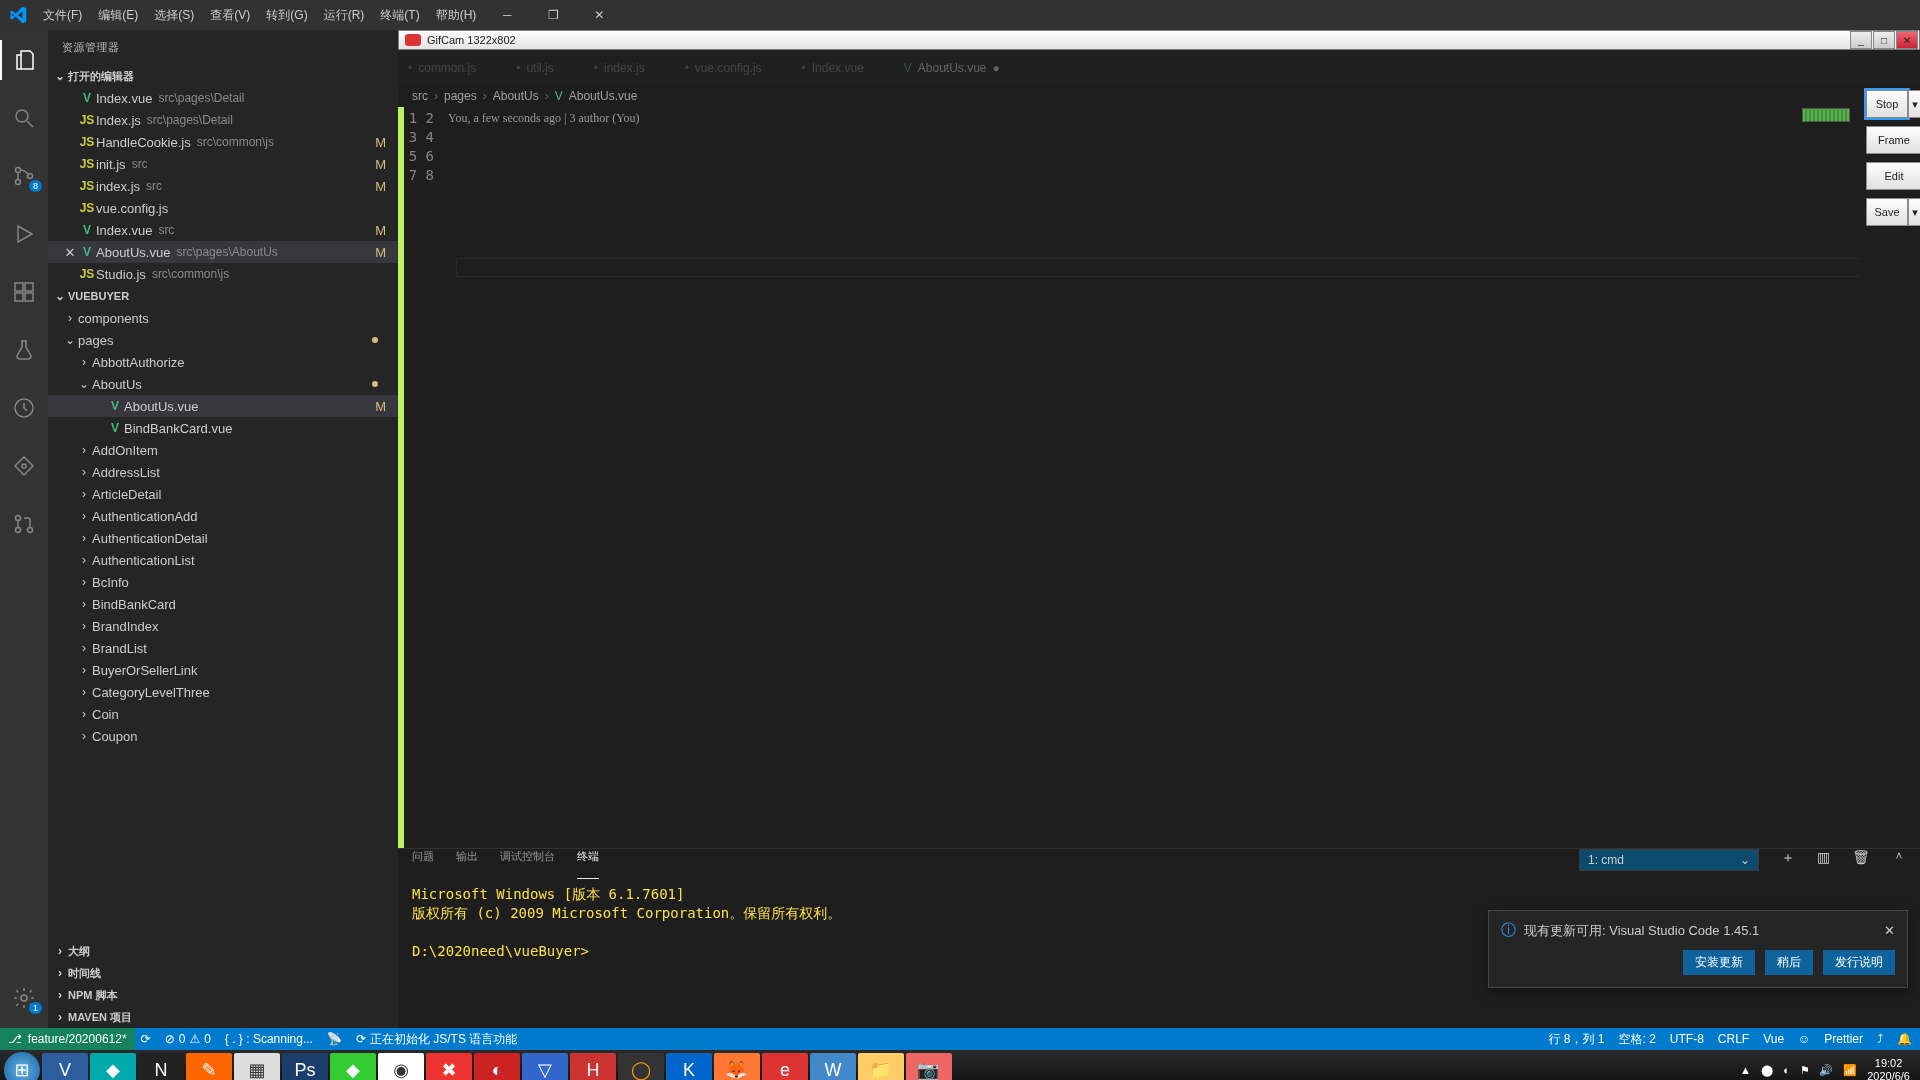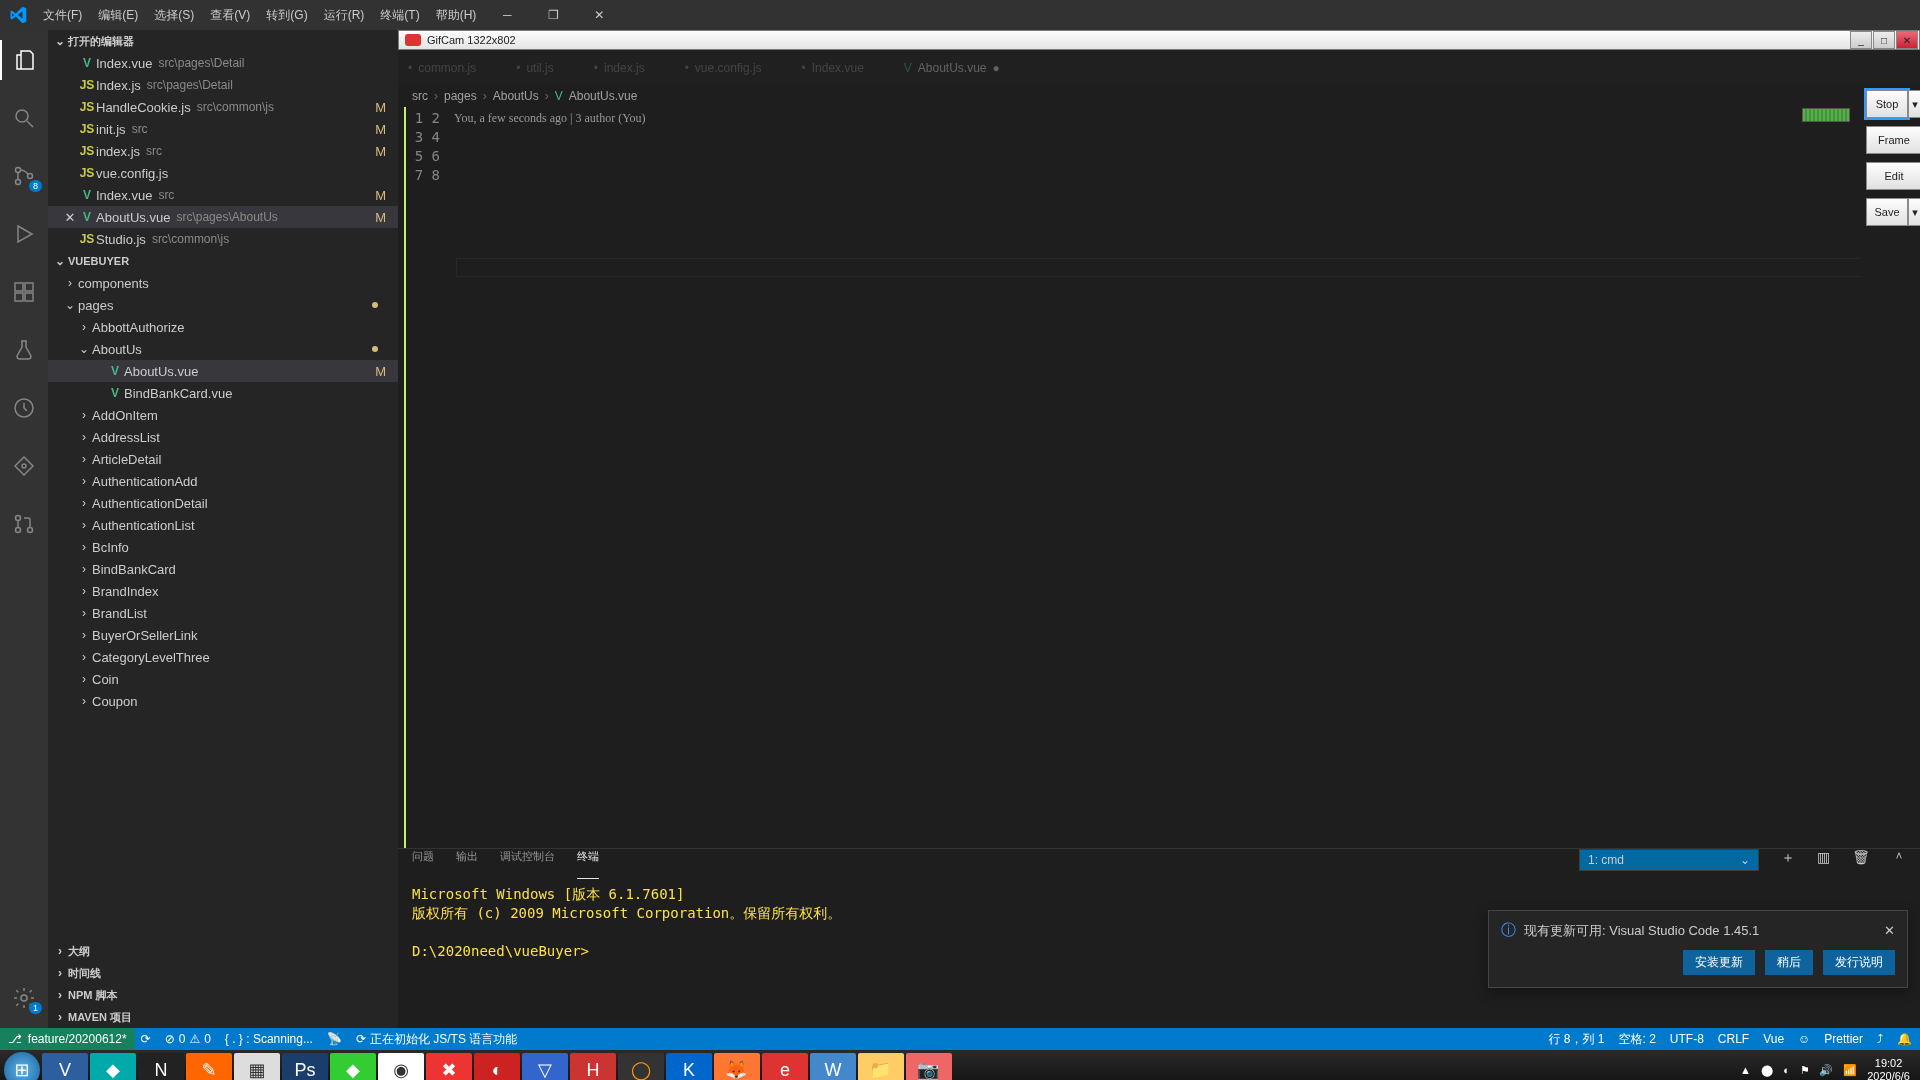--- a/index.html
+++ b/index.html
@@ -40,37 +40,37 @@
 .gifbar .gwin{margin-left:auto;display:flex}
 .gifbar .gwin div{width:22px;height:18px;border:1px solid #888;margin-right:1px;background:linear-gradient(#eee,#ccc);display:flex;align-items:center;justify-content:center;font-size:10px}
 .gifbar .gwin div.close{background:linear-gradient(#e67,#c23)}
 .tabsrow{height:35px;margin-top:20px;background:#252526;display:flex;align-items:center;opacity:.35;font-size:12px;padding-left:10px;gap:40px;color:#888;overflow:hidden}
 .tabsrow .t{display:flex;align-items:center;gap:6px}
 .tabsrow .t.active{color:#ddd}
 .bcrumb{height:22px;display:flex;align-items:center;padding:0 14px;font-size:12px;color:#a0a0a0;gap:6px}
 .bcrumb .sep{color:#666}
 .bcrumb .vic{color:#41b883}
 .codewrap{flex:1;display:flex;overflow:hidden;position:relative}
-.gutter{width:50px;text-align:right;padding:2px 14px 0 0;color:#858585;font-family:Consolas,monospace;font-size:14px;line-height:19px;border-left:2px solid #bef264;margin-left:6px}
+.gutter{width:50px;text-align:right;padding:2px 14px 0 0;color:#858585;font-family:Consolas,monospace;font-size:14px;line-height:19px;border-left:6px solid #bef264;}
 .code{flex:1;font-family:Consolas,monospace;font-size:14px;line-height:19px;padding-top:2px;color:#6a9955;white-space:pre}
 .lens{color:#999;font-size:12px;font-family:"Segoe UI";margin-bottom:2px}
 .cursor-line{position:absolute;left:58px;right:20px;top:calc(2px + 16px + 19px*7);height:19px;border:1px solid #282828;pointer-events:none}
 .minimap{position:absolute;right:0;top:0;width:60px;height:100%;background:#1e1e1e}
 .gifbtns{position:absolute;right:-2px;top:60px;width:56px;display:flex;flex-direction:column;gap:8px;z-index:6}
 .gifbtns button{height:28px;background:linear-gradient(#fdfdfd,#e1e1e1);border:1px solid #8a8a8a;font-size:11px;color:#222}
 .gifbtns button.primary{outline:2px solid #3399ff}
 .gifbtns .split{display:flex}
 .gifbtns .split button:first-child{flex:1}
 .gifbtns .split button:last-child{width:14px}
 .rec{position:absolute;right:70px;top:78px;width:48px;height:14px;background:repeating-linear-gradient(90deg,#6a4,#6a4 2px,#394 2px,#394 4px);border:1px solid #555;z-index:6}
 .panel{height:180px;border-top:1px solid #333;display:flex;flex-direction:column;background:#1e1e1e}
 .ptabs{height:30px;display:flex;padding:0 14px;gap:22px;font-size:11px;color:#969696}
 .ptabs .pt.active{color:#e7e7e7;border-bottom:1px solid #e7e7e7;padding-bottom:4px}
 .ptabs .spacer{flex:1}
-.ptabs .sel{width:180px;height:22px;background:#0369a1;border:1px solid #3c3c3c;color:#ccc;display:flex;align-items:center;padding:0 8px;font-size:12px;justify-content:space-between}
+.ptabs .sel{width:180px;height:22px;background:#0c4a6e;border:1px solid #3c3c3c;color:#ccc;display:flex;align-items:center;padding:0 8px;font-size:12px;justify-content:space-between}
 .ptabs .picon{color:#ccc;font-size:14px;cursor:default}
 .pbody{flex:1;padding:6px 14px;font-family:Consolas,monospace;font-size:14px;line-height:19px;color:#fde047;white-space:pre}
 .notif{position:absolute;right:12px;bottom:40px;width:420px;background:#252526;border:1px solid #454545;box-shadow:0 4px 12px rgba(0,0,0,.4);z-index:20}
 .notif .nh{display:flex;align-items:center;padding:10px 12px;gap:8px;font-size:13px;color:#ccc}
 .notif .nh .info{color:#3794ff;font-size:15px}
 .notif .nh .x{margin-left:auto;color:#ccc}
 .notif .nb{display:flex;justify-content:flex-end;gap:10px;padding:0 12px 12px}
 .notif .nb button{background:#0e639c;border:none;color:#fff;padding:4px 12px;font-size:12px}
 .statusbar{height:22px;background:#007acc;color:#fff;display:flex;align-items:center;font-size:12px;padding:0 8px;gap:14px}
 .statusbar .sb{display:flex;align-items:center;gap:4px}
@@ -173,20 +173,21 @@
     <div class="ab bottom">
         <svg width="24" height="24" viewBox="0 0 24 24" fill="none" stroke="currentColor" stroke-width="1.5">
           <circle cx="12" cy="12" r="3"></circle>
           <path d="M12 2v3M12 19v3M4.2 4.2l2.1 2.1M17.7 17.7l2.1 2.1M2 12h3M19 12h3M4.2 19.8l2.1-2.1M17.7 6.3l2.1-2.1"></path>
         </svg>
         <span class="badge">1</span>
       </div>
   </div>
 
   <div class="sidebar">
+    <div class="hdr">资源管理器</div>
     <div class="section">
         <span class="chev">⌄</span>
         <span>打开的编辑器</span>
       </div>
     <div class="list" id="open-editors">
         <div class="row">
           <span class="pad" style="width:14px"></span>
           <span class="close"></span>
           <span class="ic ic-vue">V</span>
           <span class="nm">Index.vue</span>

